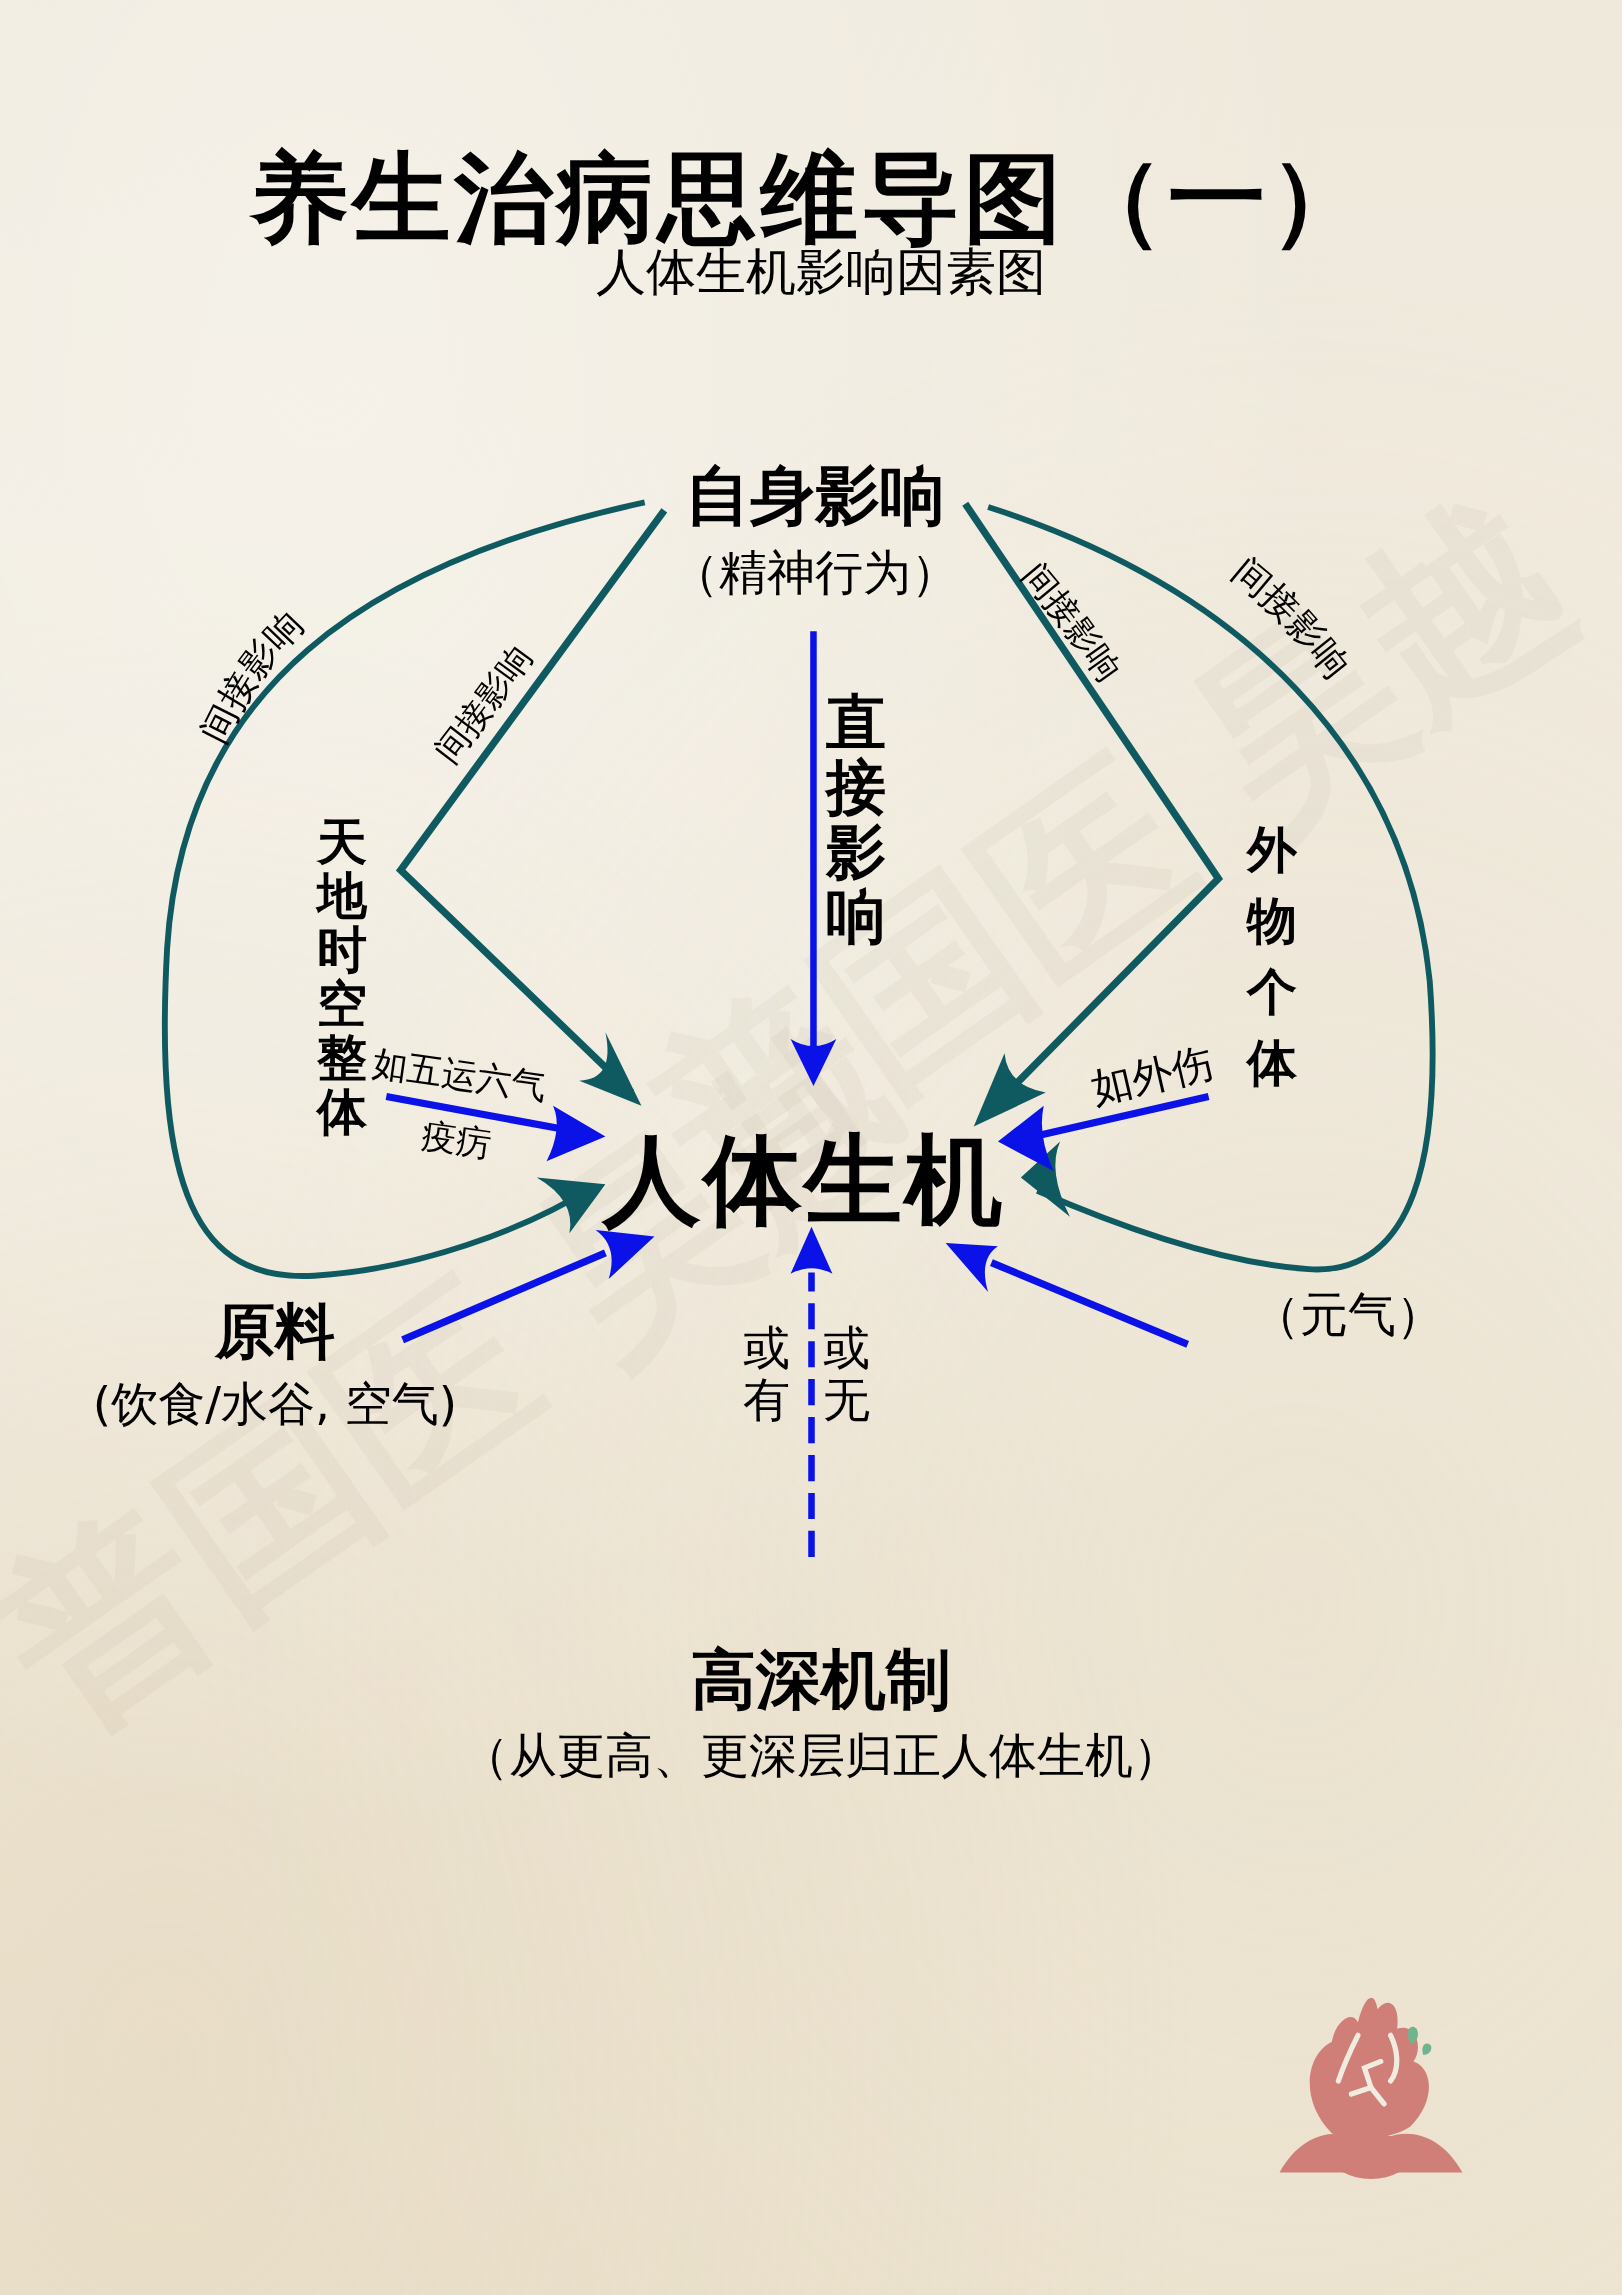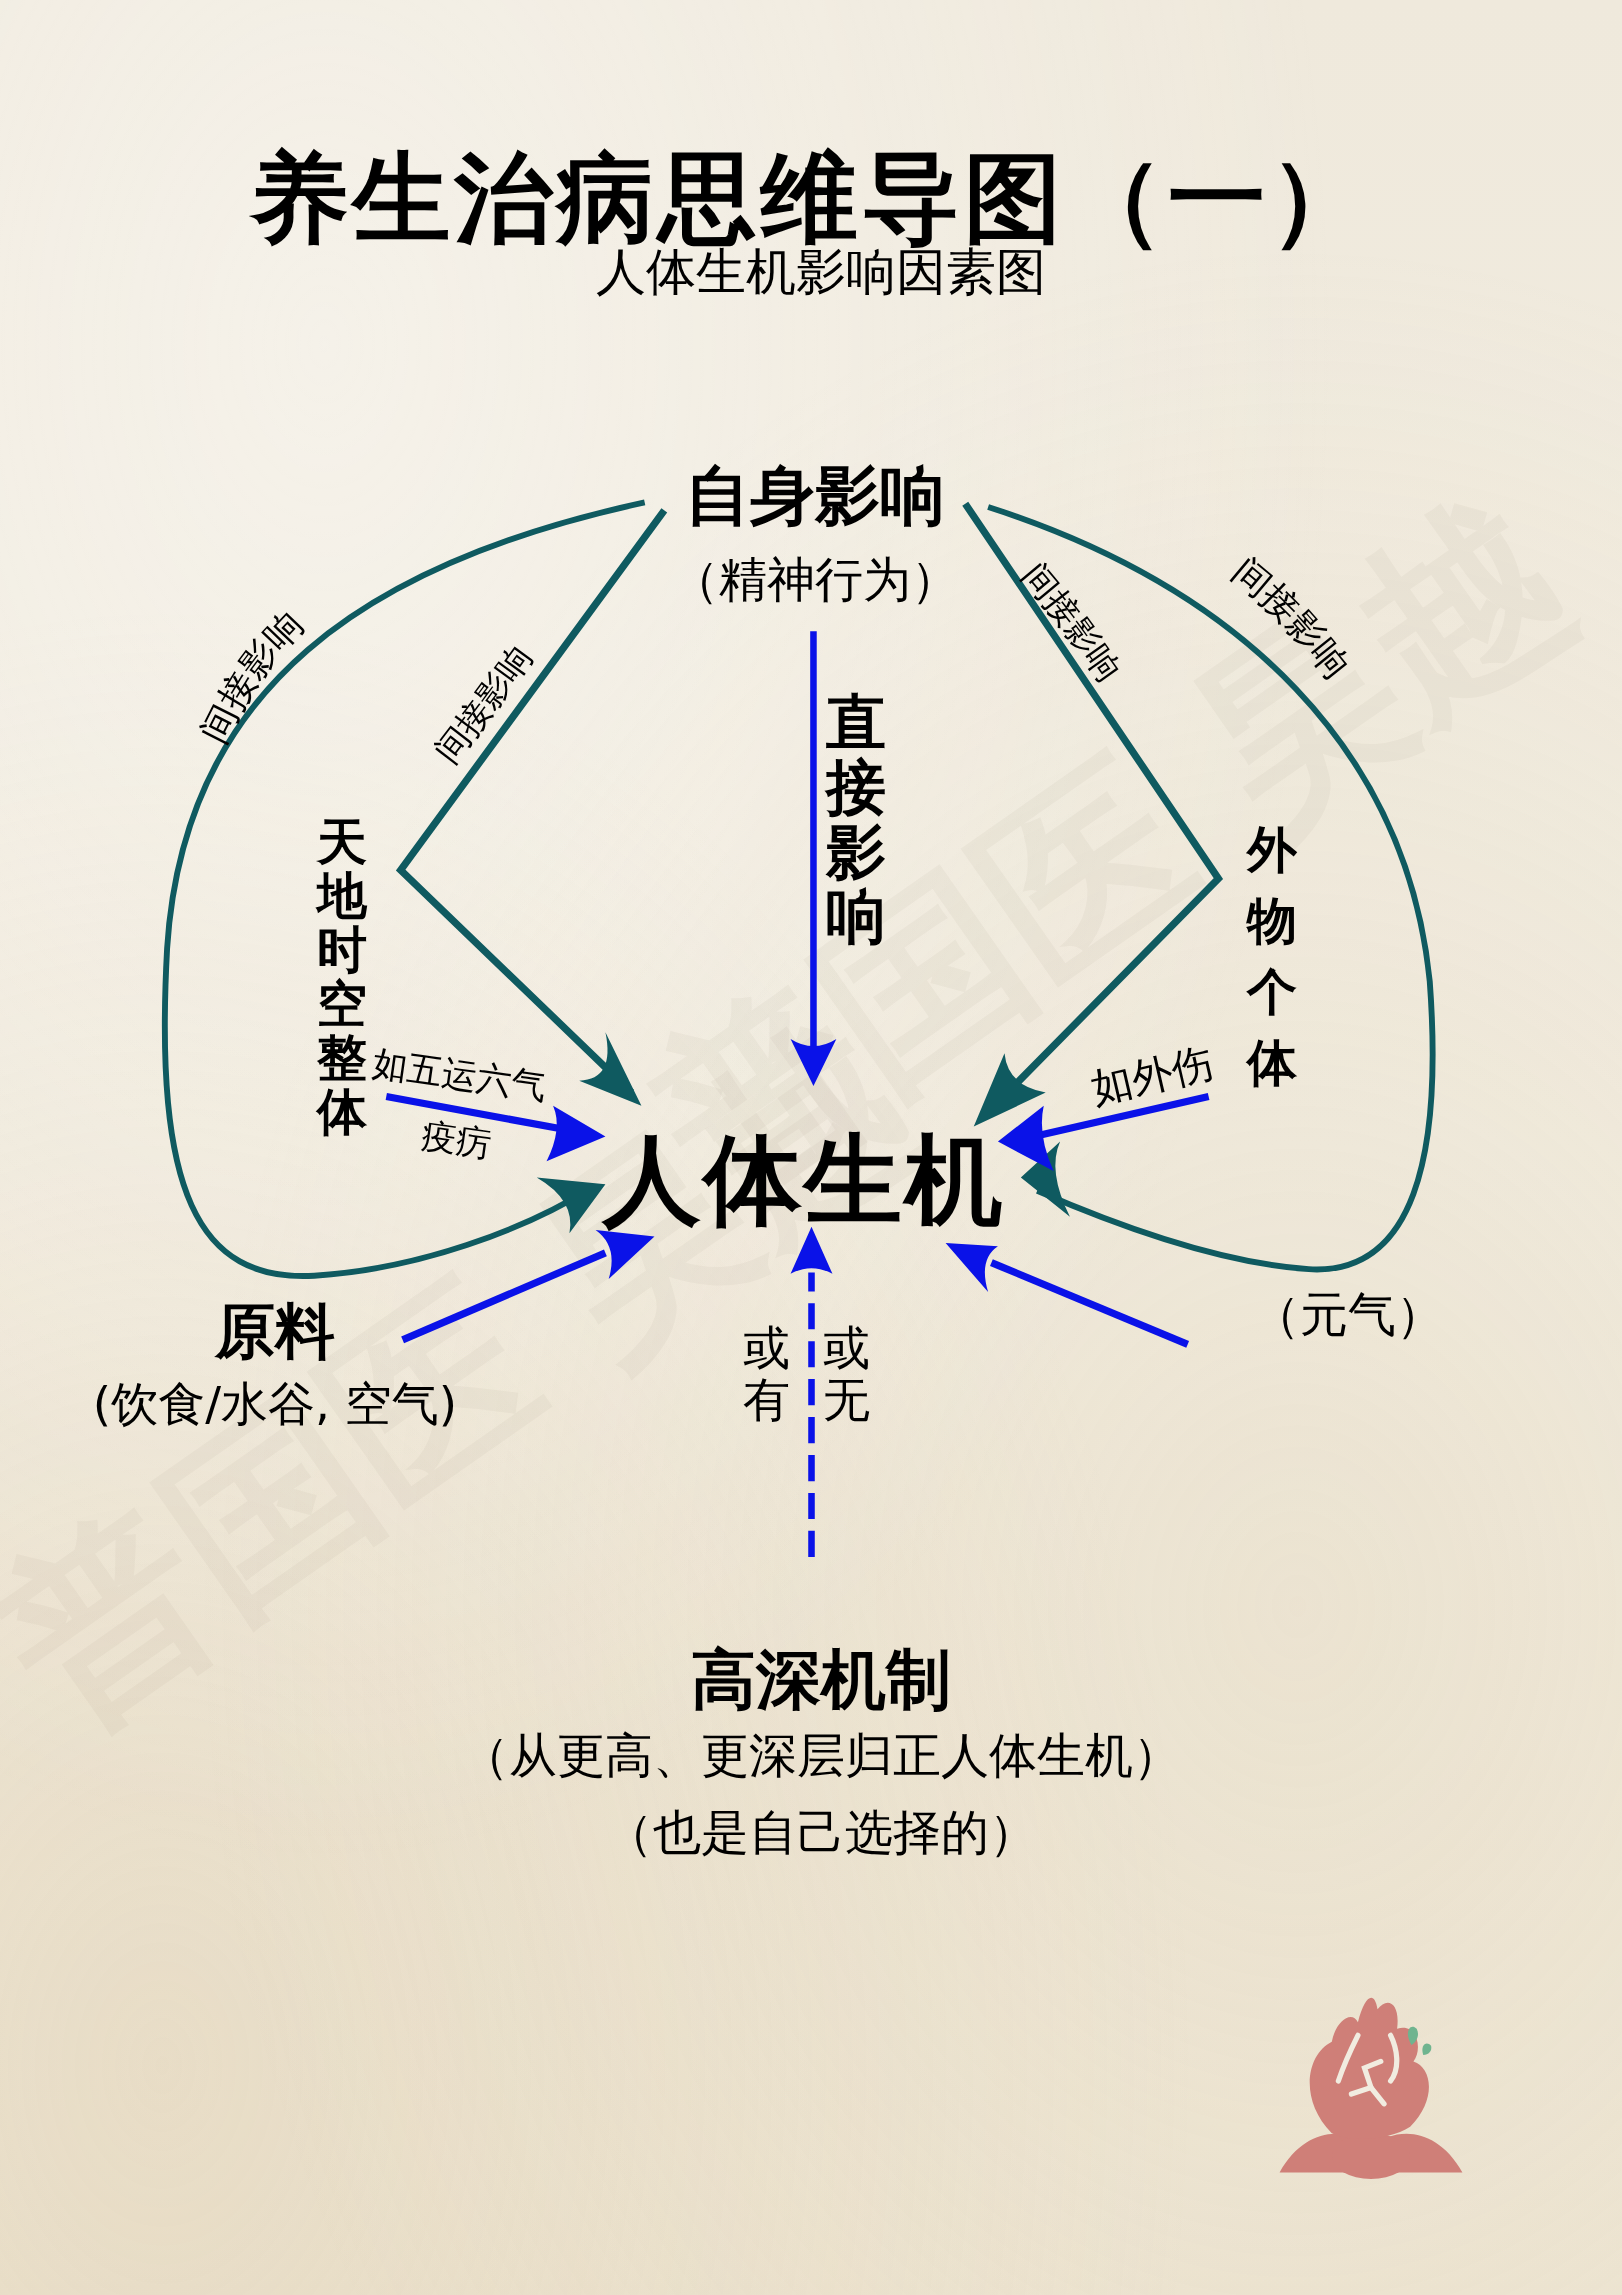--- a/index.html
+++ b/index.html
@@ -79,21 +79,21 @@
   <text font-size="52" font-family="DejaVu Sans, sans-serif" fill="#000"><textPath href="#lblPathL2">间接影响</textPath></text>
   <text font-size="52" font-family="DejaVu Sans, sans-serif" fill="#000"><textPath href="#lblPathR1">间接影响</textPath></text>
   <text font-size="56" font-family="DejaVu Sans, sans-serif" fill="#000"><textPath href="#lblPathR2">间接影响</textPath></text>
 </svg>
 
 <div class="abs center-x title" style="left:811px; top:108px;margin-top:26px;">养生治病思维导图（一）</div>
 <div class="abs center-x subtitle" style="left:821px; top:239px;">人体生机影响因素图</div>
 
 <div class="abs center-x" style="left:815px; top:452px;">
   <div class="node-big">自身影响</div>
-  <div class="node-paren" style="margin-top:8px;text-align:right;">（精神行为）</div>
+  <div class="node-paren" style="margin-top:1px;text-align:right;">（精神行为）</div>
 </div>
 
 <div class="abs vtext" style="left:826px; top:690px; font-size:60px;">
   <span>直</span>
   <span>接</span>
   <span>影</span>
   <span>响</span>
 </div>
 
 <div class="abs vtext" style="left:317px; top:815px; font-size:50px;">
@@ -131,21 +131,20 @@
   <span>有</span>
 </div>
 <div class="abs vtext" style="left:823px; top:1322px; font-size:47px; font-weight:normal; line-height:1.1;">
   <span>或</span>
   <span>无</span>
 </div>
 
 <div class="abs center-x" style="left:821px; top:1636px;">
   <div class="node-mid" style="font-size:65px;">高深机制</div>
   <div class="node-paren" style="">（从更高、更深层归正人体生机）</div>
-  <div class="node-paren" style="margin-top:13px;">（也是自己选择的）</div>
 </div>
 
 <svg class="abs" style="left:1260px; top:1983px;" width="222" height="196" viewBox="0 0 340 300">
   <g fill="#cf7f78">
     <path d="M 30 290 C 70 220, 130 220, 170 250 C 210 220, 270 220, 310 290 Z"></path>
     <ellipse cx="170" cy="265" rx="60" ry="35"></ellipse>
     <path d="M 110 230 C 60 180, 70 110, 110 90 C 115 60, 140 40, 150 60 C 160 20, 175 10, 180 40 C 195 20, 215 30, 210 70 C 240 60, 250 100, 235 120 C 265 130, 270 180, 230 220 C 200 240, 140 245, 110 230 Z"></path>
   </g>
   <g fill="none" stroke="#f1ece0" stroke-width="8" stroke-linecap="round">
     <path d="M 140 170 L 170 160 L 190 185"></path>

